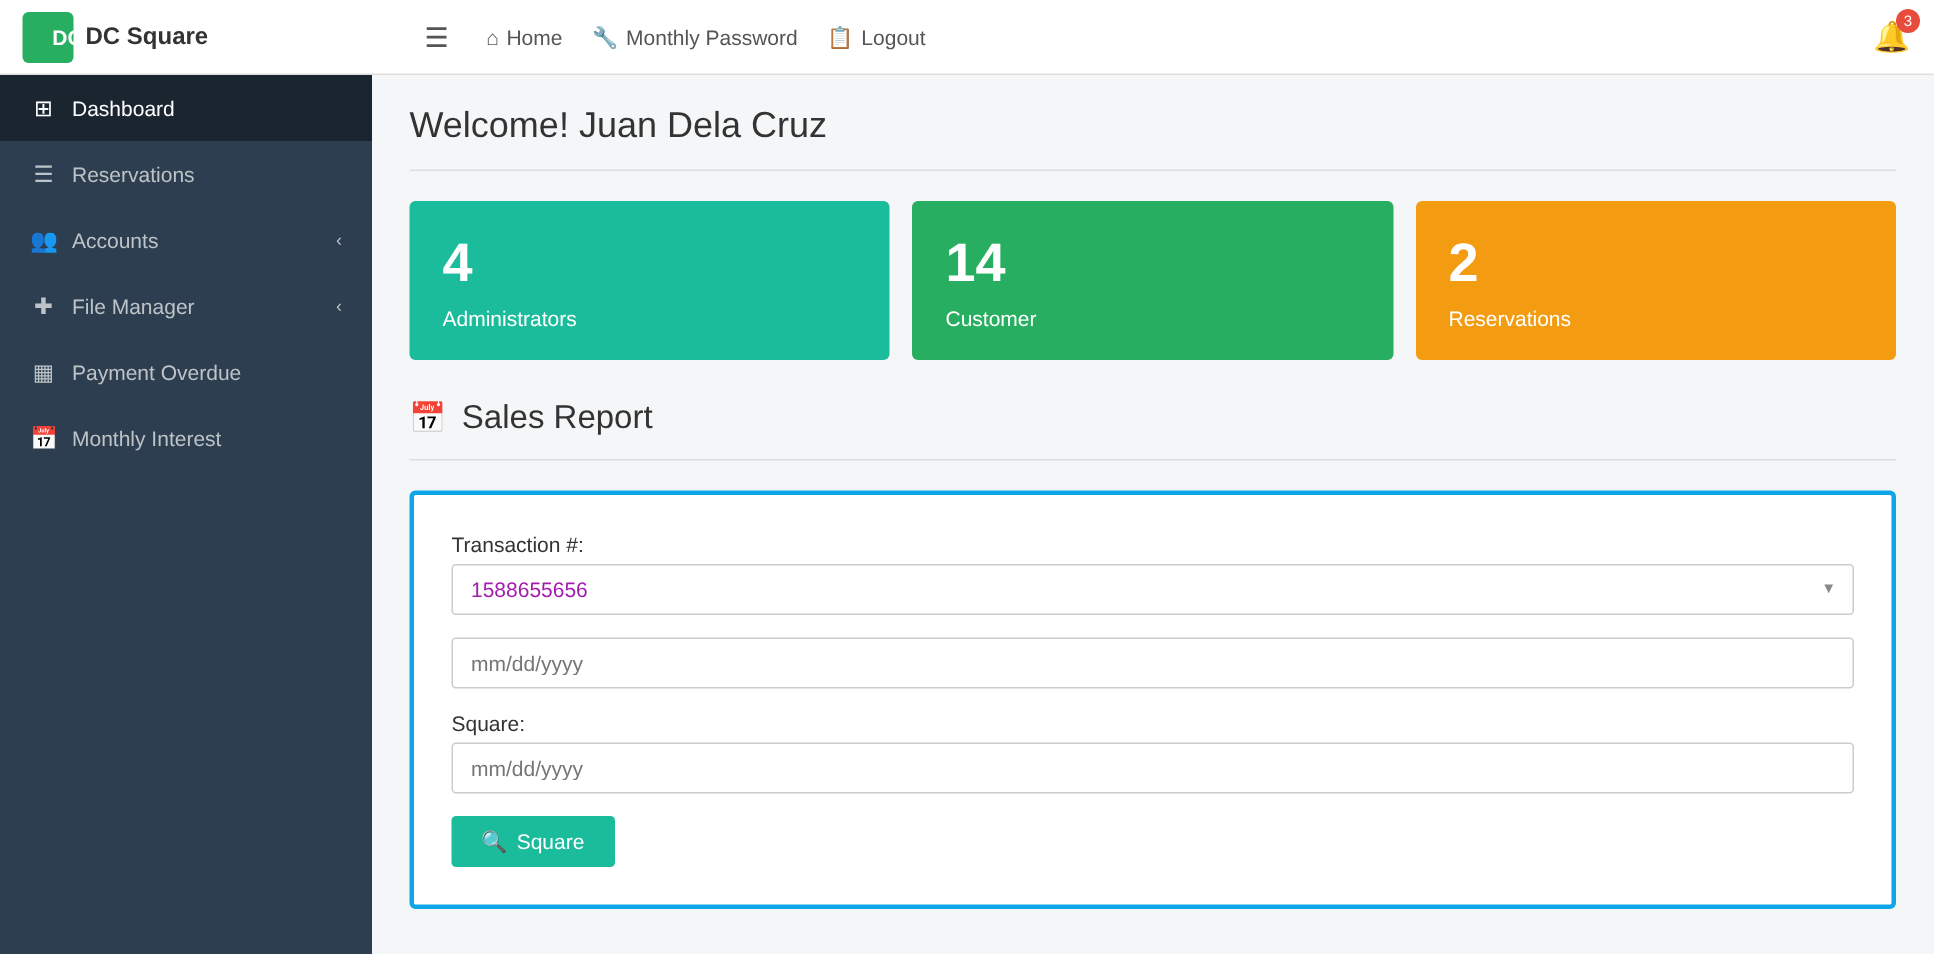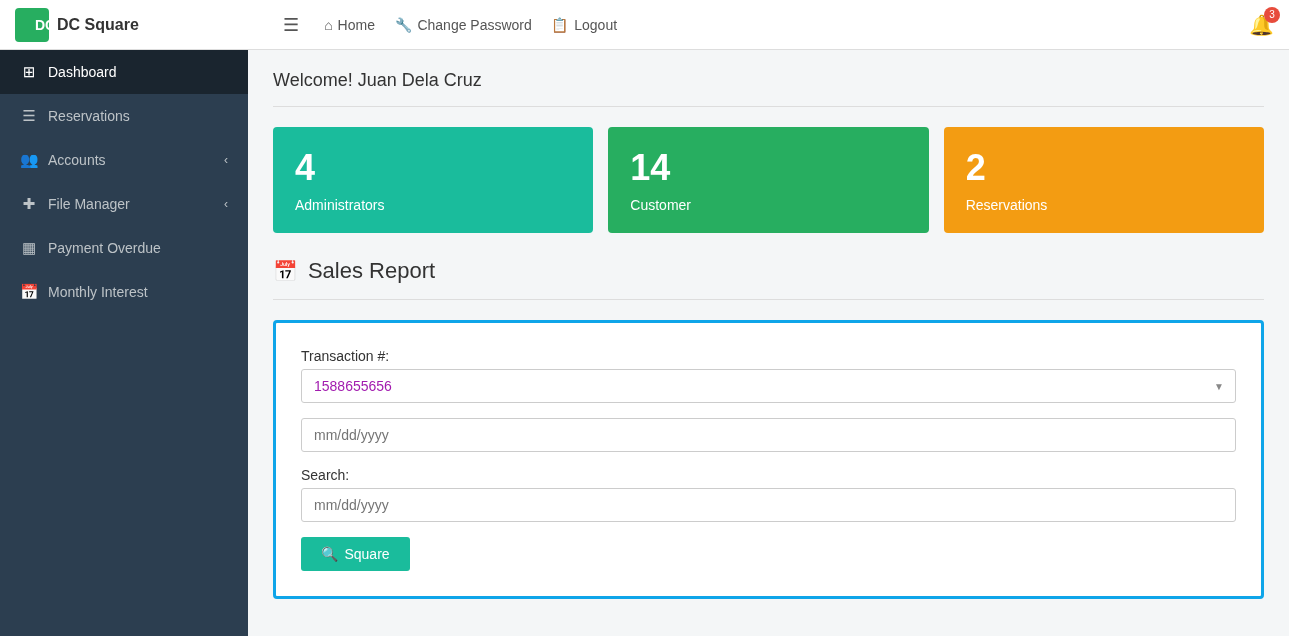--- a/index.html
+++ b/index.html
@@ -82,21 +82,21 @@
     .sidebar-icon { font-size: 15px; width: 18px; text-align: center; }
 
     
     .main {
       flex: 1;
       overflow-y: auto;
       padding: 20px 25px;
       background: #f4f6f7;
     }
     .welcome-title {
-      font-size: 18px;
+      font-size: 24px;
       color: #333;
       font-weight: 400;
       margin-bottom: 15px;
     }
     .divider {
       border: none;
       border-top: 1px solid #ddd;
       margin-bottom: 20px;
     }
 
@@ -198,21 +198,21 @@
     <div class="brand-icon">DC</div>
     <span>DC Square</span>
   </div>
   <span class="navbar-toggle">☰</span>
   <a class="nav-link">
     <span>⌂</span>
     <span>Home</span>
   </a>
   <a class="nav-link">
     <span>🔧</span>
-    <span>Change Password</span>
+    <span>Monthly Password</span>
   </a>
   <a class="nav-link">
     <span>📋</span>
     <span>Logout</span>
   </a>
   <div class="navbar-right">
     <div class="bell-wrapper">
       <span class="bell-icon">🔔</span>
       <span class="badge">3</span>
     </div>
@@ -281,21 +281,21 @@
         <div class="select-wrapper">
           <select class="form-select">
             <option>1588655656</option>
           </select>
         </div>
       </div>
       <div class="form-group">
         <input type="text" class="form-input" placeholder="mm/dd/yyyy" style="">
       </div>
       <div class="form-group">
-        <label class="form-label">Search:</label>
+        <label class="form-label">Square:</label>
         <input type="text" class="form-input" placeholder="mm/dd/yyyy" style="">
       </div>
       <button class="search-btn">
         <span>🔍</span>
         <span>Square</span>
       </button>
     </div>
   </div>
 
 </div>

